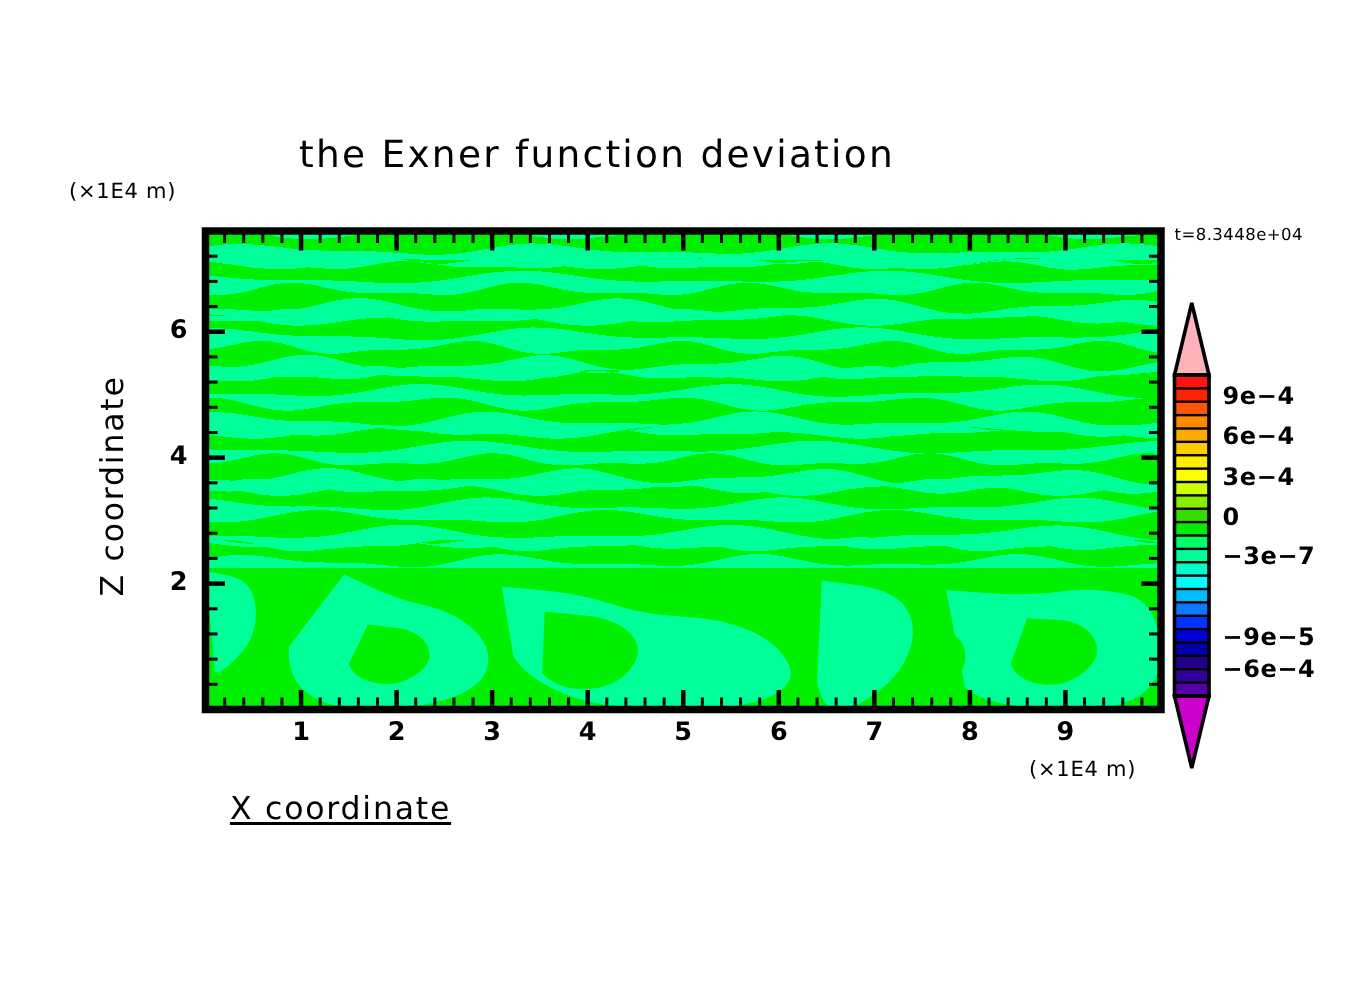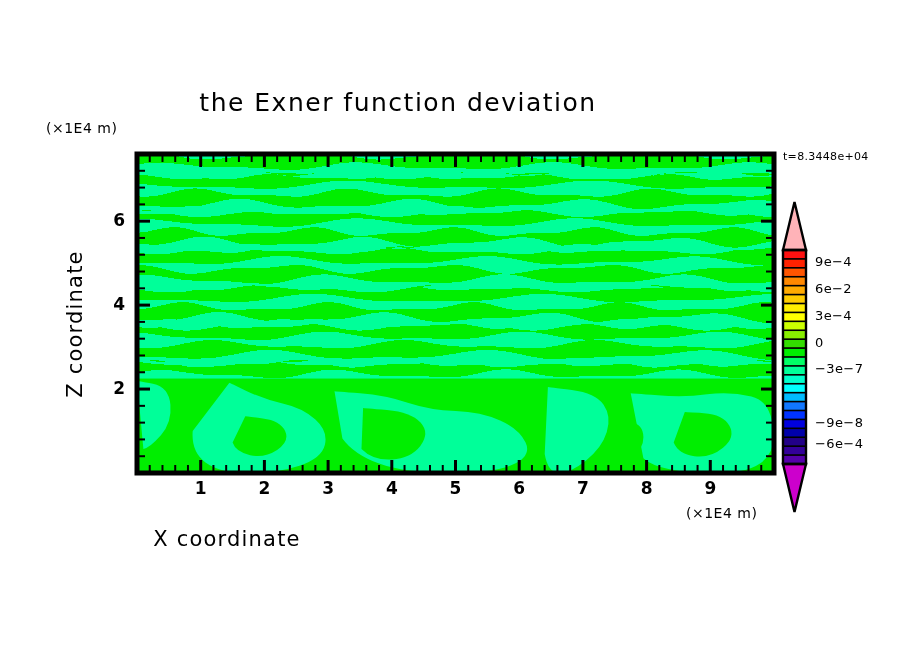--- a/index.html
+++ b/index.html
@@ -13,29 +13,29 @@
   #title{left:0;top:88px;width:904px;text-align:center;
          font-size:25px;letter-spacing:1.5px;}
   #title-inner{display:inline-block;margin-left:-108px;}
 
   #unit-top{left:46px;top:120px;font-size:14px;letter-spacing:0.5px;}
   #unit-bottom{left:686px;top:505px;font-size:14px;letter-spacing:0.5px;}
   #timestamp{left:783px;top:150px;font-size:11px;letter-spacing:0.3px;}
 
   #xlabel{left:0;top:527px;width:904px;text-align:center;font-size:21px;
           letter-spacing:1.2px;}
-  #xlabel-inner{display:inline-block;margin-left:-450px;}
+  #xlabel-inner{display:inline-block;margin-left:-450px;text-decoration:underline;}
 
   #ylabel{left:-25px;top:312px;width:200px;text-align:center;font-size:21px;
           letter-spacing:1.2px;transform:rotate(-90deg);
           transform-origin:50% 50%;}
 
   .tickl{position:absolute;font-size:17px;font-weight:bold;text-align:center;}
   .ytickl{position:absolute;font-size:17px;font-weight:bold;text-align:right;}
-  .cbl{position:absolute;font-size:13px;font-weight:normal;white-space:pre;
+  .cbl{position:absolute;font-size:16px;font-weight:bold;white-space:pre;
        letter-spacing:0.4px;}
 
   svg{position:absolute;left:0;top:0;}
 </style>
 </head>
 <body>
 
 <div id="root">
 
   <div class="txt" id="title"><span id="title-inner">the Exner function deviation</span></div>
@@ -263,21 +263,21 @@
       <div class="tickl" style="left: 626.6px; top: 478px; width: 40px;">8</div>
       <div class="tickl" style="left: 690.3px; top: 478px; width: 40px;">9</div>
     </div>
   <div id="yticklabels">
       <div class="ytickl" style="left: 89px; top: 378.053px; width: 36px;">2</div>
       <div class="ytickl" style="left: 89px; top: 294.105px; width: 36px;">4</div>
       <div class="ytickl" style="left: 89px; top: 210.158px; width: 36px;">6</div>
     </div>
   <div id="cbarlabels">
       <div class="cbl" style="left: 815px; top: 254.4px;">9e−4</div>
-      <div class="cbl" style="left: 815px; top: 281.1px;">6e−2</div>
+      <div class="cbl" style="left: 815px; top: 281.1px;">6e−4</div>
       <div class="cbl" style="left: 815px; top: 307.9px; text-align: right;">3e−4</div>
       <div class="cbl" style="left: 815px; top: 334.6px;">0</div>
       <div class="cbl" style="left: 815px; top: 361.4px;">−3e−7</div>
       <div class="cbl" style="left: 815px; top: 388.1px; margin-top: 48px;">−6e−4</div>
-      <div class="cbl" style="left: 815px; top: 414.9px;">−9e−8</div>
+      <div class="cbl" style="left: 815px; top: 414.9px;">−9e−5</div>
     </div>
 
 </div>
 
 </body></html>

